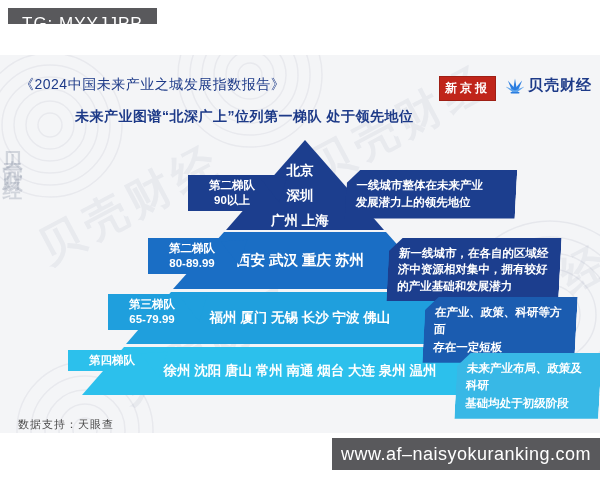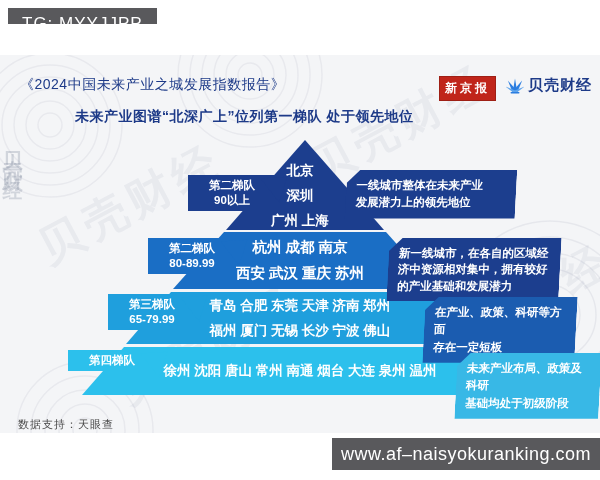--- a/index.html
+++ b/index.html
@@ -121,25 +121,23 @@
   </div>
 
   <div class="headline">未来产业图谱“北深广上”位列第一梯队 处于领先地位</div>
 
   <div class="tier tier1">
     <span class="row">北京</span>
     <span class="row">深圳</span>
     <span class="row">广州 上海</span>
   </div>
   <div class="tier tier2">
-    <span class="row">杭州 成都 南京</span>
     <span class="row">西安 武汉 重庆 苏州</span>
   </div>
   <div class="tier tier3">
-    <span class="row">青岛 合肥 东莞 天津 济南 郑州</span>
     <span class="row">福州 厦门 无锡 长沙 宁波 佛山</span>
   </div>
   <div class="tier tier4">
     <span class="row">徐州 沈阳 唐山 常州 南通 烟台 大连 泉州 温州</span>
   </div>
 
   <div class="t-arrow arrow1">
     <div>第二梯队</div>
     <div>90以上</div>
     <span class="head"></span>

